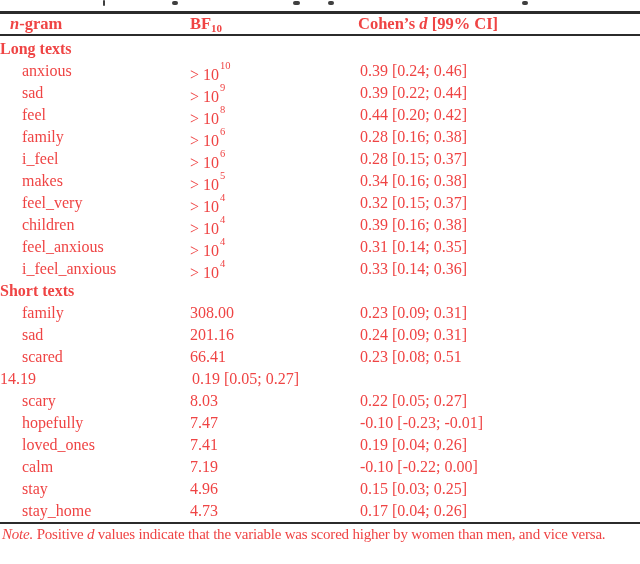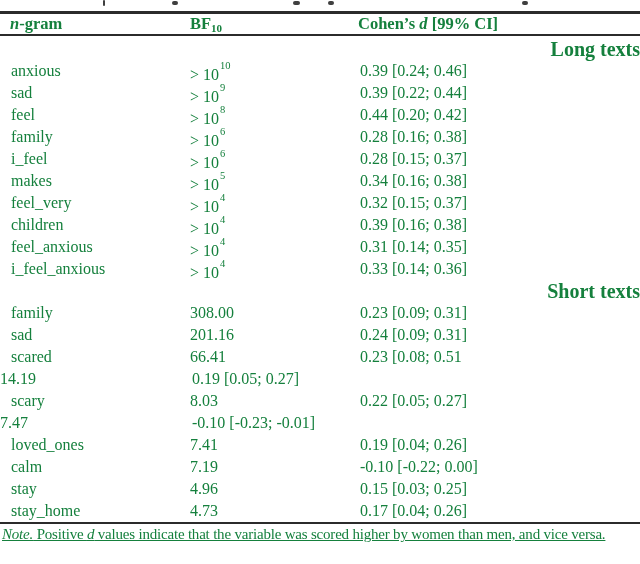--- a/index.html
+++ b/index.html
@@ -3,21 +3,21 @@
 <meta charset="utf-8">
 <style>
   html, body { margin: 0; padding: 0; }
   .page {
     position: relative;
     width: 640px;
     height: 564px;
     background: #ffffff;
     overflow: hidden;
     font-family: "Liberation Serif", serif;
-    color: #15803d;
+    color: #ef4444;
     border-radius: 9px;
   }
   
   .frag {
     position: absolute;
     background: #3f3f3f;
     border-radius: 2px;
   }
   .rule {
     position: absolute;
@@ -48,44 +48,43 @@
     font-weight: bold;
   }
 
   .table-body {
     position: absolute;
     top: 38px;
     left: 0;
     width: 640px;
   }
   .line { height: 22px; line-height: 22px; font-size: 16px; }
-  .section-row { text-align: right; font-weight: bold; font-size: 20px; }
+  .section-row { text-align: left; font-weight: bold; font-size: 16px; }
   .tr {
     display: grid;
     grid-template-columns: 190px 168px 1fr;
   }
-  .td-ngram { padding-left: 11px; white-space: nowrap; }
+  .td-ngram { padding-left: 22px; white-space: nowrap; }
   .td-bf    { white-space: nowrap; }
   .td-d     { padding-left: 2px; white-space: nowrap; }
   .bf-sup {
     font-size: 10.5px;
     position: relative;
     top: -5px;
     margin-left: 1px;
   }
 
   .note {
     position: absolute;
     top: 524px;
     left: 2px;
     width: 637px;
     font-size: 15px;
     line-height: 21px;
     letter-spacing: -0.2px;
-    text-decoration: underline;
   }
   .it { font-style: italic; }
 </style>
 </head>
 <body>
 
 <div class="page">
 
   <span class="frag" style="left:103px; top:0; width:2px;  height:6px;"></span>
   <span class="frag" style="left:172px; top:1px; width:6px; height:4px;"></span>
@@ -174,20 +173,21 @@
       <div class="line tr">
     <div class="td-bf"><span class="bf-base">14.19</span></div>
     <div class="td-d">0.19 [0.05; 0.27]</div>
   </div>
       <div class="line tr">
     <div class="td-ngram">scary</div>
     <div class="td-bf"><span class="bf-base">8.03</span></div>
     <div class="td-d">0.22 [0.05; 0.27]</div>
   </div>
       <div class="line tr">
+    <div class="td-ngram">hopefully</div>
     <div class="td-bf"><span class="bf-base">7.47</span></div>
     <div class="td-d">-0.10 [-0.23; -0.01]</div>
   </div>
       <div class="line tr">
     <div class="td-ngram">loved_ones</div>
     <div class="td-bf"><span class="bf-base">7.41</span></div>
     <div class="td-d">0.19 [0.04; 0.26]</div>
   </div>
       <div class="line tr">
     <div class="td-ngram">calm</div>

